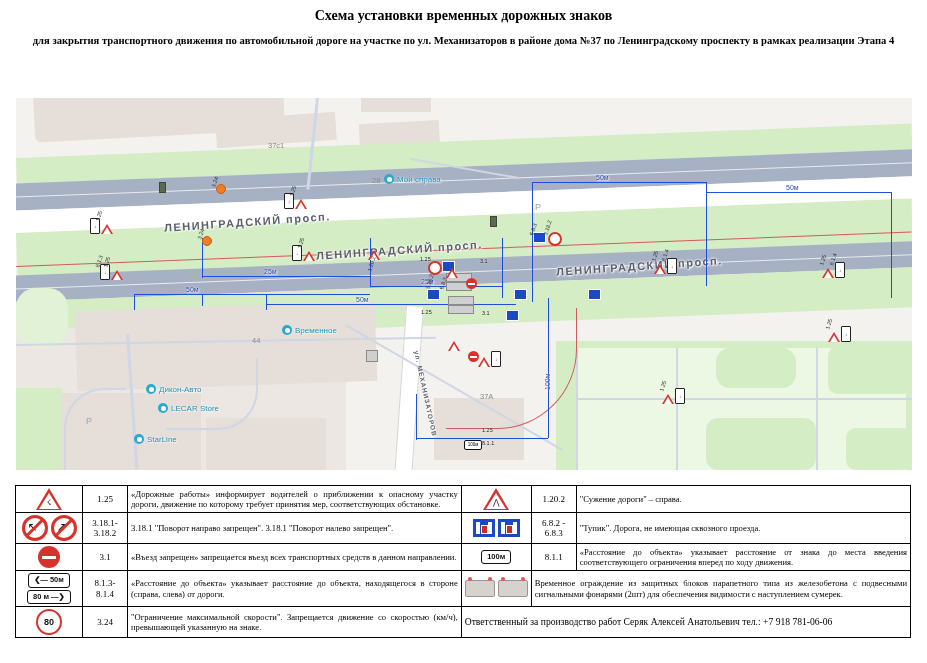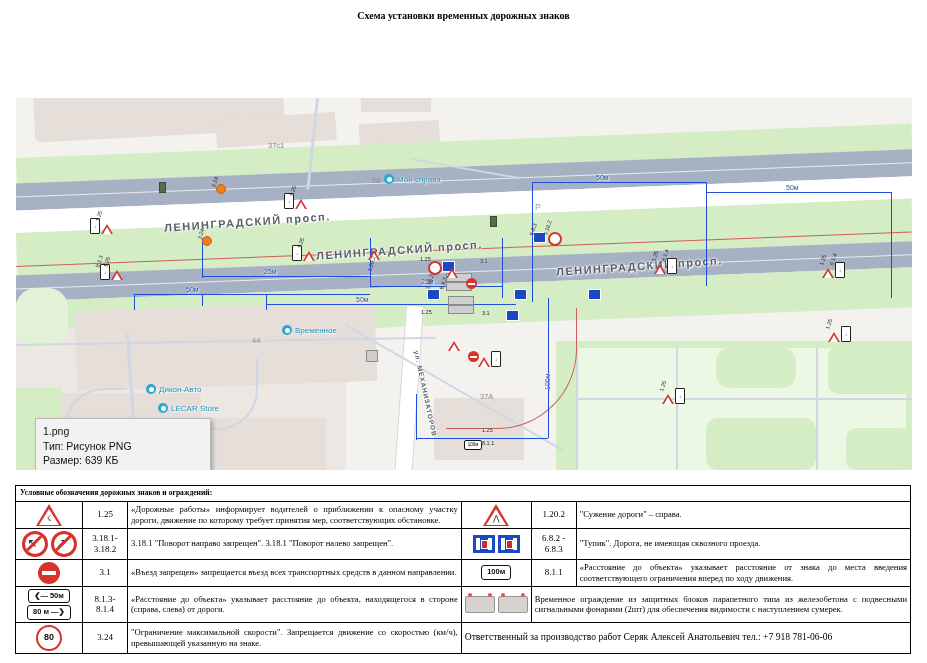--- a/index.html
+++ b/index.html
@@ -6,21 +6,21 @@
   body{
     width:927px;height:663px;
     background:#ffffff;
     font-family:"Liberation Serif", serif;
     color:#000;
     overflow:hidden;
     position:relative;
   }
   
   #header{padding:8px 30px 0 30px;text-align:center;}
-  #doc-title{font-weight:bold;font-size:10px;line-height:15px;margin-bottom:10px;}
+  #doc-title{font-weight:bold;font-size:14px;line-height:15px;margin-bottom:10px;}
   #doc-sub{font-weight:bold;font-size:10.6px;line-height:15px;}
 
   
   #map-wrap{
     position:absolute;left:16px;top:98px;width:896px;height:372px;
     background:#eceae6;
     overflow:hidden;
   }
   .mp{position:absolute;}
   
@@ -189,20 +189,21 @@
     position:absolute;top:-4px;width:4px;height:4px;border-radius:50%;background:#e2574c;
   }
   .ic-barrier .l1{left:2px;} .ic-barrier .l2{right:2px;}
   .resp{font-size:9.6px;padding:3px 5px;}
 </style>
 </head>
 <body>
 
 <div id="header">
   <div id="doc-title">Схема установки временных дорожных знаков</div>
+  <div id="doc-sub">для закрытия транспортного движения по автомобильной дороге на участке по ул. Механизаторов в районе дома №37 по Ленинградскому проспекту в рамках реализации Этапа 4</div>
 </div>
 
 <div id="map-wrap">
 
   <div class="mp block" style="left:0;top:0;width:896px;height:372px;background:#f4f2ef;"></div>
 
   <div class="mp bld" style="left:18px;top:-10px;width:250px;height:48px;border-radius:6px;transform:rotate(-3deg);"></div>
   <div class="mp bld" style="left:200px;top:18px;width:120px;height:28px;transform:rotate(-4deg);"></div>
   <div class="mp bld" style="left:345px;top:-4px;width:70px;height:18px;"></div>
   <div class="mp bld" style="left:344px;top:24px;width:80px;height:48px;transform:rotate(-3deg);"></div>
@@ -431,33 +432,24 @@
   <div class="sign-lbl" style="left:466px;top:342px;font-size:5.5px;">8.1.1</div>
 
   <div class="sgroup" style="left:462px;top:253px;">
     <div style="display:flex;align-items:flex-end;gap:1px;">
       <div class="warn-tri"></div>
       <div class="plate">↓</div>
     </div>
   </div>
   <div class="mp" style="left:350px;top:252px;width:10px;height:10px;background:#cfcfcf;border:1px solid #8b8b8b;"></div>
 
-  <div id="tooltip">
-    <div>1.png</div>
-    <div>Тип: Рисунок PNG</div>
-    <div>Размер: 639 КБ</div>
-    <div>Разрешение: 1600 x 900 пкс</div>
-  </div>
 </div>
 
 <table id="legend">
   <tbody>
-      <tr>
-    <td colspan="6" class="hdr">Условные обозначения дорожных знаков и ограждений:</td>
-  </tr>
 
   <tr>
     <td class="c-icon">
       <div class="ic-wrap">
         <div class="ic-tri">
               <span class="gly">☇</span>
             </div>
       </div>
     </td>
     <td class="c-code">1.25</td>

